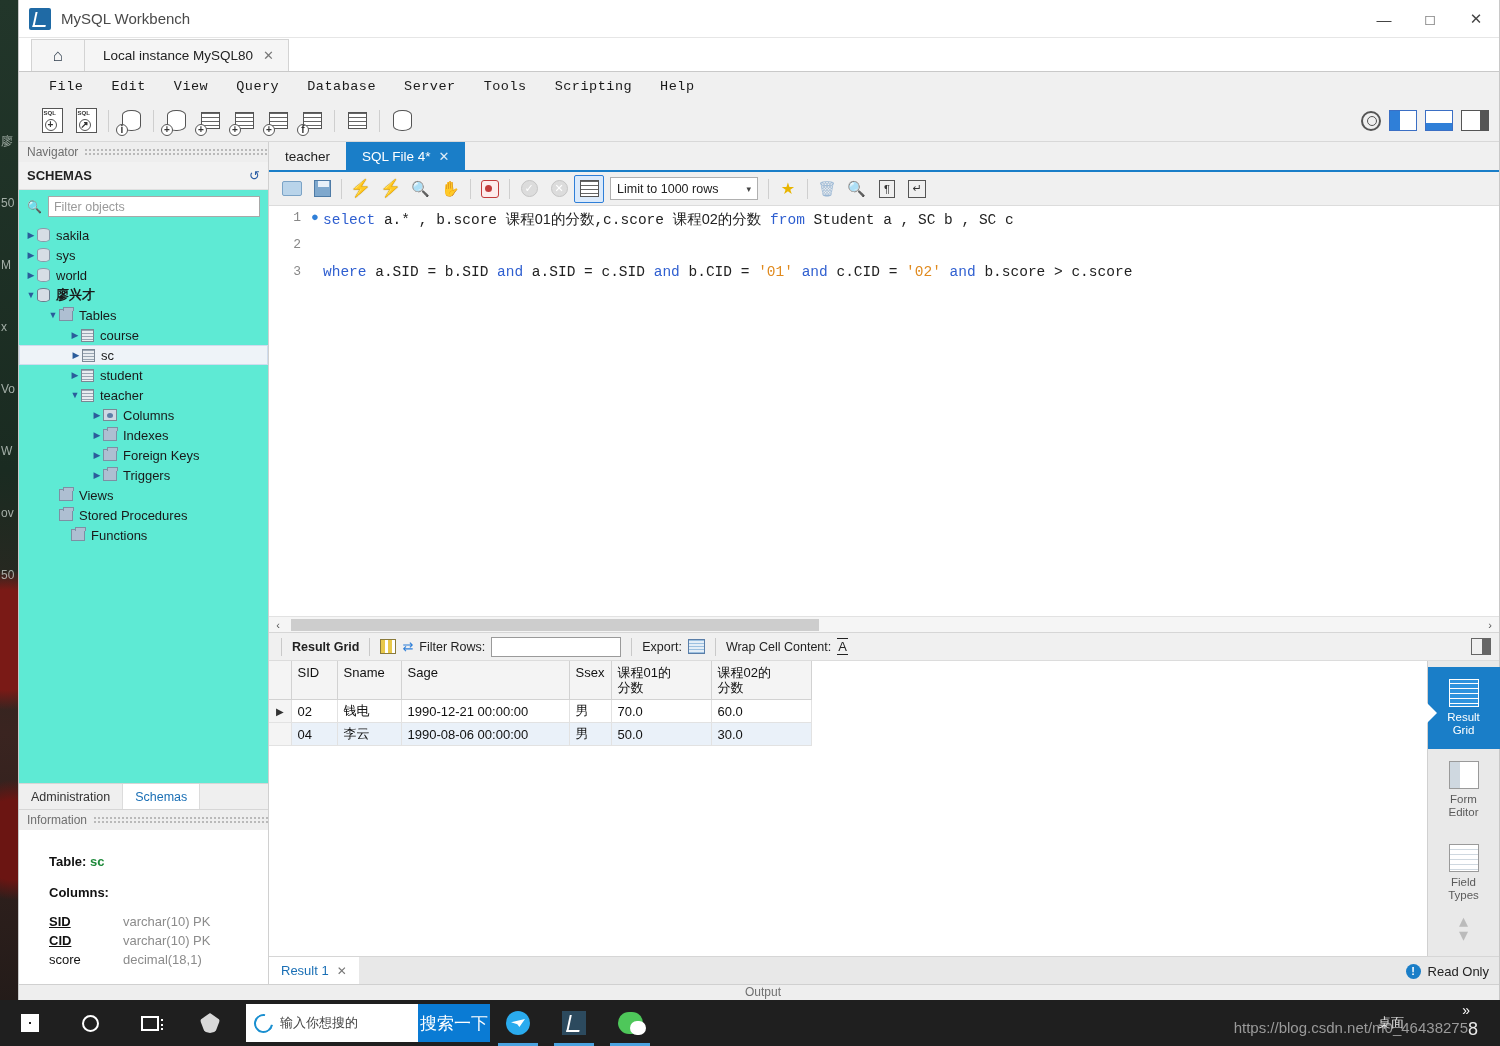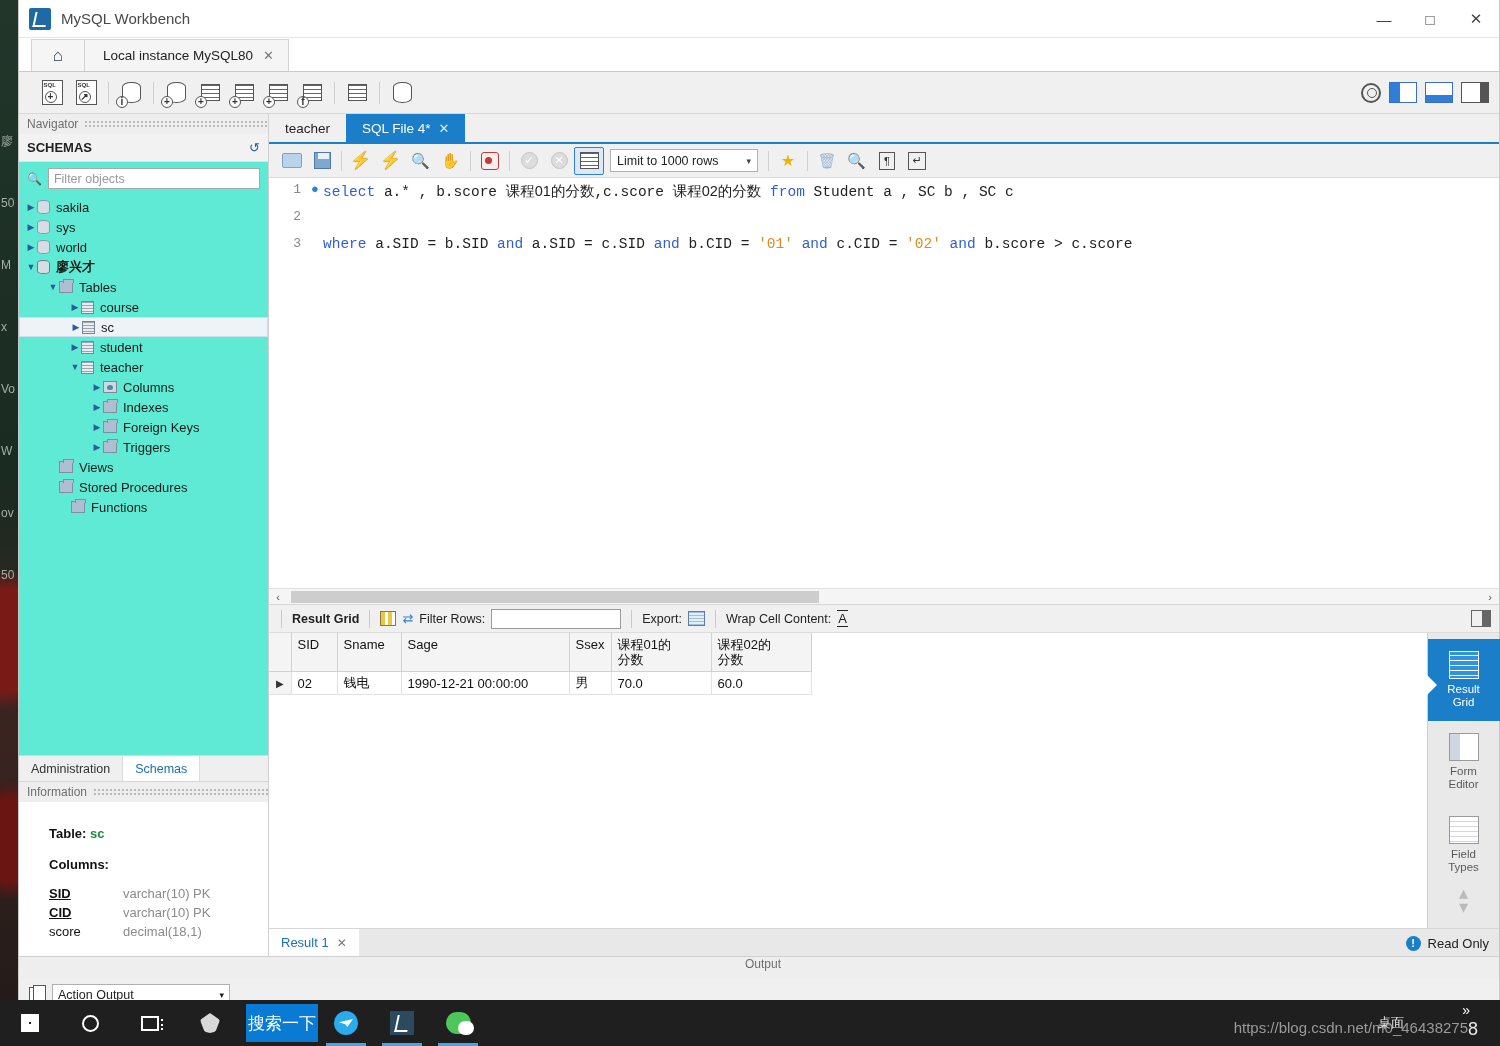--- a/index.html
+++ b/index.html
@@ -415,20 +415,31 @@
   <div id="tabstrip">
     <div id="home-tab">
       <span class="home-glyph">⌂</span>
     </div>
     <div id="conn-tab">
       <span>Local instance MySQL80</span>
       <span class="x">✕</span>
     </div>
   </div>
 
+  <div id="menubar">
+    <div class="menu-item">File</div>
+    <div class="menu-item">Edit</div>
+    <div class="menu-item">View</div>
+    <div class="menu-item">Query</div>
+    <div class="menu-item">Database</div>
+    <div class="menu-item">Server</div>
+    <div class="menu-item">Tools</div>
+    <div class="menu-item">Scripting</div>
+    <div class="menu-item">Help</div>
+  </div>
 
   <div id="maintoolbar">
     <div class="tb-ico">
       <span class="sqlicon">
           <span class="badge-plus">+</span>
         </span>
     </div>
     <div class="tb-ico">
       <span class="sqlicon">
           <span class="badge-plus">↗</span>
@@ -755,20 +766,29 @@
               <tbody id="rg-body">
                   <tr class="r0">
                     <td class="marker">▶</td>
                     <td>02</td>
                     <td>钱电</td>
                     <td>1990-12-21 00:00:00</td>
                     <td>男</td>
                     <td>70.0</td>
                     <td>60.0</td>
                   </tr>
+                  <tr class="r1">
+                    <td class="marker"></td>
+                    <td>04</td>
+                    <td>李云</td>
+                    <td>1990-08-06 00:00:00</td>
+                    <td>男</td>
+                    <td>50.0</td>
+                    <td>30.0</td>
+                  </tr>
                 </tbody>
             </table>
           </div>
           <div id="rightrail">
               <div class="rail-item active">
                 <div class="rail-ico grid"></div>
                 <div>
                   <div>Result</div>
                   <div>Grid</div>
                 </div>
@@ -853,20 +873,24 @@
   <div class="tb-item">
       <span class="circ"></span>
     </div>
   <div class="tb-item">
       <span class="taskview"></span>
     </div>
   <div class="tb-item">
       <span class="fan"></span>
     </div>
   <div id="searchbox">
+    <div id="search-input-area">
+      <span class="ie-ico"></span>
+      <span id="search-text">输入你想搜的</span>
+    </div>
     <div id="search-btn">搜索一下</div>
   </div>
   <div class="tb-app">
     <span class="app-tg"></span>
     <span class="under"></span>
   </div>
   <div class="tb-app">
     <span class="app-wb"></span>
     <span class="under"></span>
   </div>

